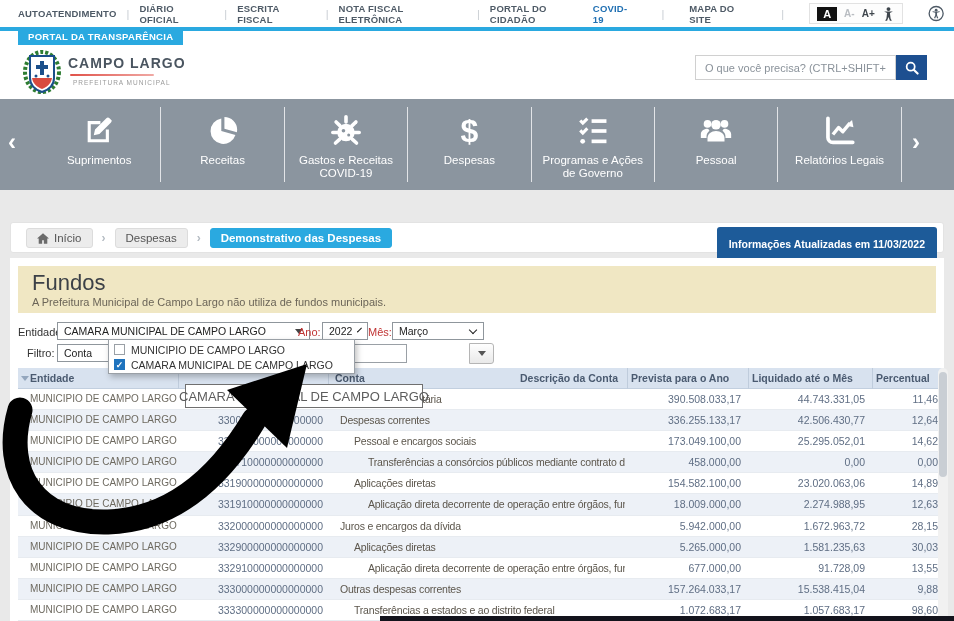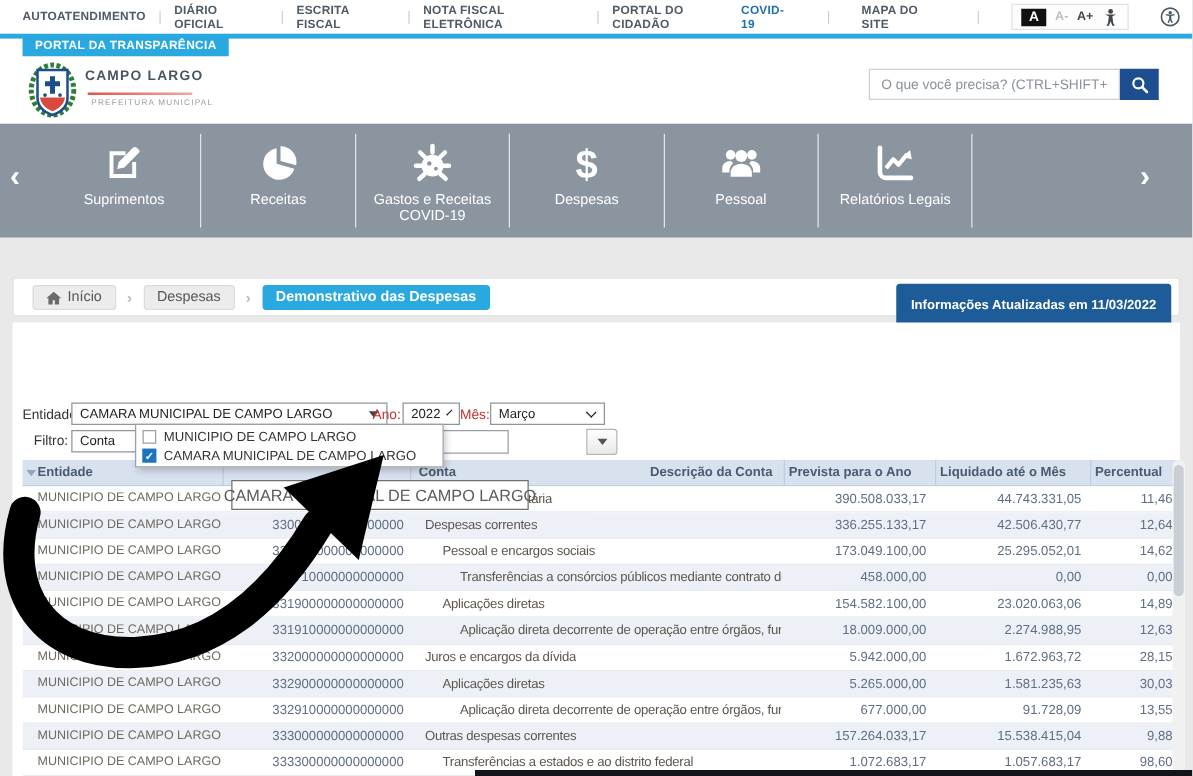--- a/index.html
+++ b/index.html
@@ -20,21 +20,21 @@
   .a11y-box .btn-a { background:#111; color:#fff; font-size:11px; font-weight:700; padding:1px 6px; cursor:pointer; }
   .a11y-box .dim { color:#b9bdc2; font-size:10px; font-weight:700; cursor:pointer; }
   .a11y-box .dark { color:#3f464d; font-size:10px; font-weight:700; cursor:pointer; }
   .globe { width:17px; height:17px; cursor:pointer; }
   
   #cyanline { position:absolute; left:0; top:27px; width:954px; height:4px; background:#2aa9e0; }
   
   #header { position:absolute; left:0; top:31px; width:954px; height:68px; background:#ffffff; }
   #portal-tab { position:absolute; left:18px; top:-3px; height:17px; background:#2aa9e0; color:#fff; font-size:9.5px; font-weight:700; letter-spacing:.3px; display:flex; align-items:center; padding:0 10px; cursor:pointer; }
   #logo { position:absolute; left:22px; top:17px; display:flex; align-items:flex-start; cursor:pointer; }
-  #cityname { position:absolute; left:68px; top:24px; font-size:11px; font-weight:700; color:#4a5560; letter-spacing:1px; }
+  #cityname { position:absolute; left:68px; top:24px; font-size:14px; font-weight:700; color:#4a5560; letter-spacing:1px; }
   #cityline { position:absolute; left:70px; top:43px; width:84px; height:2px; background:linear-gradient(90deg,#e0524a,#f0a9a4); border-radius:2px; }
   #citysub { position:absolute; left:73px; top:48px; font-size:6.5px; color:#9a9a9a; letter-spacing:1px; }
   #search { position:absolute; left:695px; top:24px; width:232px; height:25px; display:flex; }
   #search input { flex:1; border:1px solid #d0d0d0; padding:0 9px; font-size:11px; color:#555; font-family:"Liberation Sans",sans-serif; outline:none; }
   #search input::placeholder { color:#8a929a; }
   #search-btn { width:31px; height:25px; background:#1d4f90; border:none; display:flex; align-items:center; justify-content:center; cursor:pointer; }
   
   #menu { position:absolute; left:0; top:99px; width:954px; height:91px; background:#8b959f; }
   .menu-chevron { position:absolute; top:28px; color:#fff; font-size:24px; font-weight:700; cursor:pointer; line-height:30px; }
   #menu-items { position:absolute; left:38px; top:8px; width:864px; height:75px; display:flex; }
@@ -201,20 +201,35 @@
           <span class="lb">Gastos e Receitas COVID-19</span>
         </div>
         <div class="menu-item">
           <span class="ic">
             <div style="font-size:32px;font-weight:700;line-height:34px">$</div>
           </span>
           <span class="lb">Despesas</span>
         </div>
         <div class="menu-item">
           <span class="ic">
+            <svg width="36" height="34" viewBox="0 0 24 24" fill="none">
+              <path d="M3 4.6l1.8 1.8L8 3.2" stroke="#fff" stroke-width="2.2"></path>
+              <path d="M3 11.6l1.8 1.8L8 10.2" stroke="#fff" stroke-width="2.2"></path>
+              <circle cx="4.7" cy="19.3" r="1.7" fill="#fff"></circle>
+              <g stroke="#fff" stroke-width="2.6">
+                <line x1="11" y1="5" x2="21.5" y2="5"></line>
+                <line x1="11" y1="12" x2="21.5" y2="12"></line>
+                <line x1="11" y1="19.3" x2="21.5" y2="19.3"></line>
+              </g>
+            </svg>
+          </span>
+          <span class="lb">Programas e Ações de Governo</span>
+        </div>
+        <div class="menu-item">
+          <span class="ic">
             <svg width="40" height="34" viewBox="0 0 28 24" fill="#fff">
               <circle cx="8" cy="7" r="2.7"></circle>
               <path d="M8 10.4c-2.6 0-4.7 1.7-4.7 3.9V17h4v-1.2c0-1.6.8-3 2.1-4-.4-.8-.9-1.4-1.4-1.4z"></path>
               <circle cx="20" cy="7" r="2.7"></circle>
               <path d="M20 10.4c2.6 0 4.7 1.7 4.7 3.9V17h-4v-1.2c0-1.6-.8-3-2.1-4 .4-.8.9-1.4 1.4-1.4z"></path>
               <circle cx="14" cy="7.6" r="3.4"></circle>
               <path d="M14 12c-3.3 0-6 2.2-6 5v2.4h12V17c0-2.8-2.7-5-6-5z"></path>
             </svg>
           </span>
           <span class="lb">Pessoal</span>
@@ -245,20 +260,24 @@
         <div class="crumb">
           <span>Despesas</span>
         </div>
         <span class="crumb-sep">›</span>
         <div class="crumb active">Demonstrativo das Despesas</div>
       </div>
     <div id="info-badge">Informações Atualizadas em 11/03/2022</div>
   </div>
 
   <div id="panel">
+    <div id="fundos">
+      <h2>Fundos</h2>
+      <p>A Prefeitura Municipal de Campo Largo não utiliza de fundos municipais.</p>
+    </div>
 
     <span class="flabel" style="left:8px;top:68px">Entidade:</span>
     <div class="fakesel" style="left:47px;top:64px;width:253px">
       <span class="grow">CAMARA MUNICIPAL DE CAMPO LARGO</span>
       <span class="tri-down"></span>
     </div>
     <span class="flabel red" style="left:288px;top:68px">Ano:</span>
     <div class="fakesel" style="left:312px;top:64px;width:46px">
       <span class="grow">2022</span>
       <span class="chev"></span>

